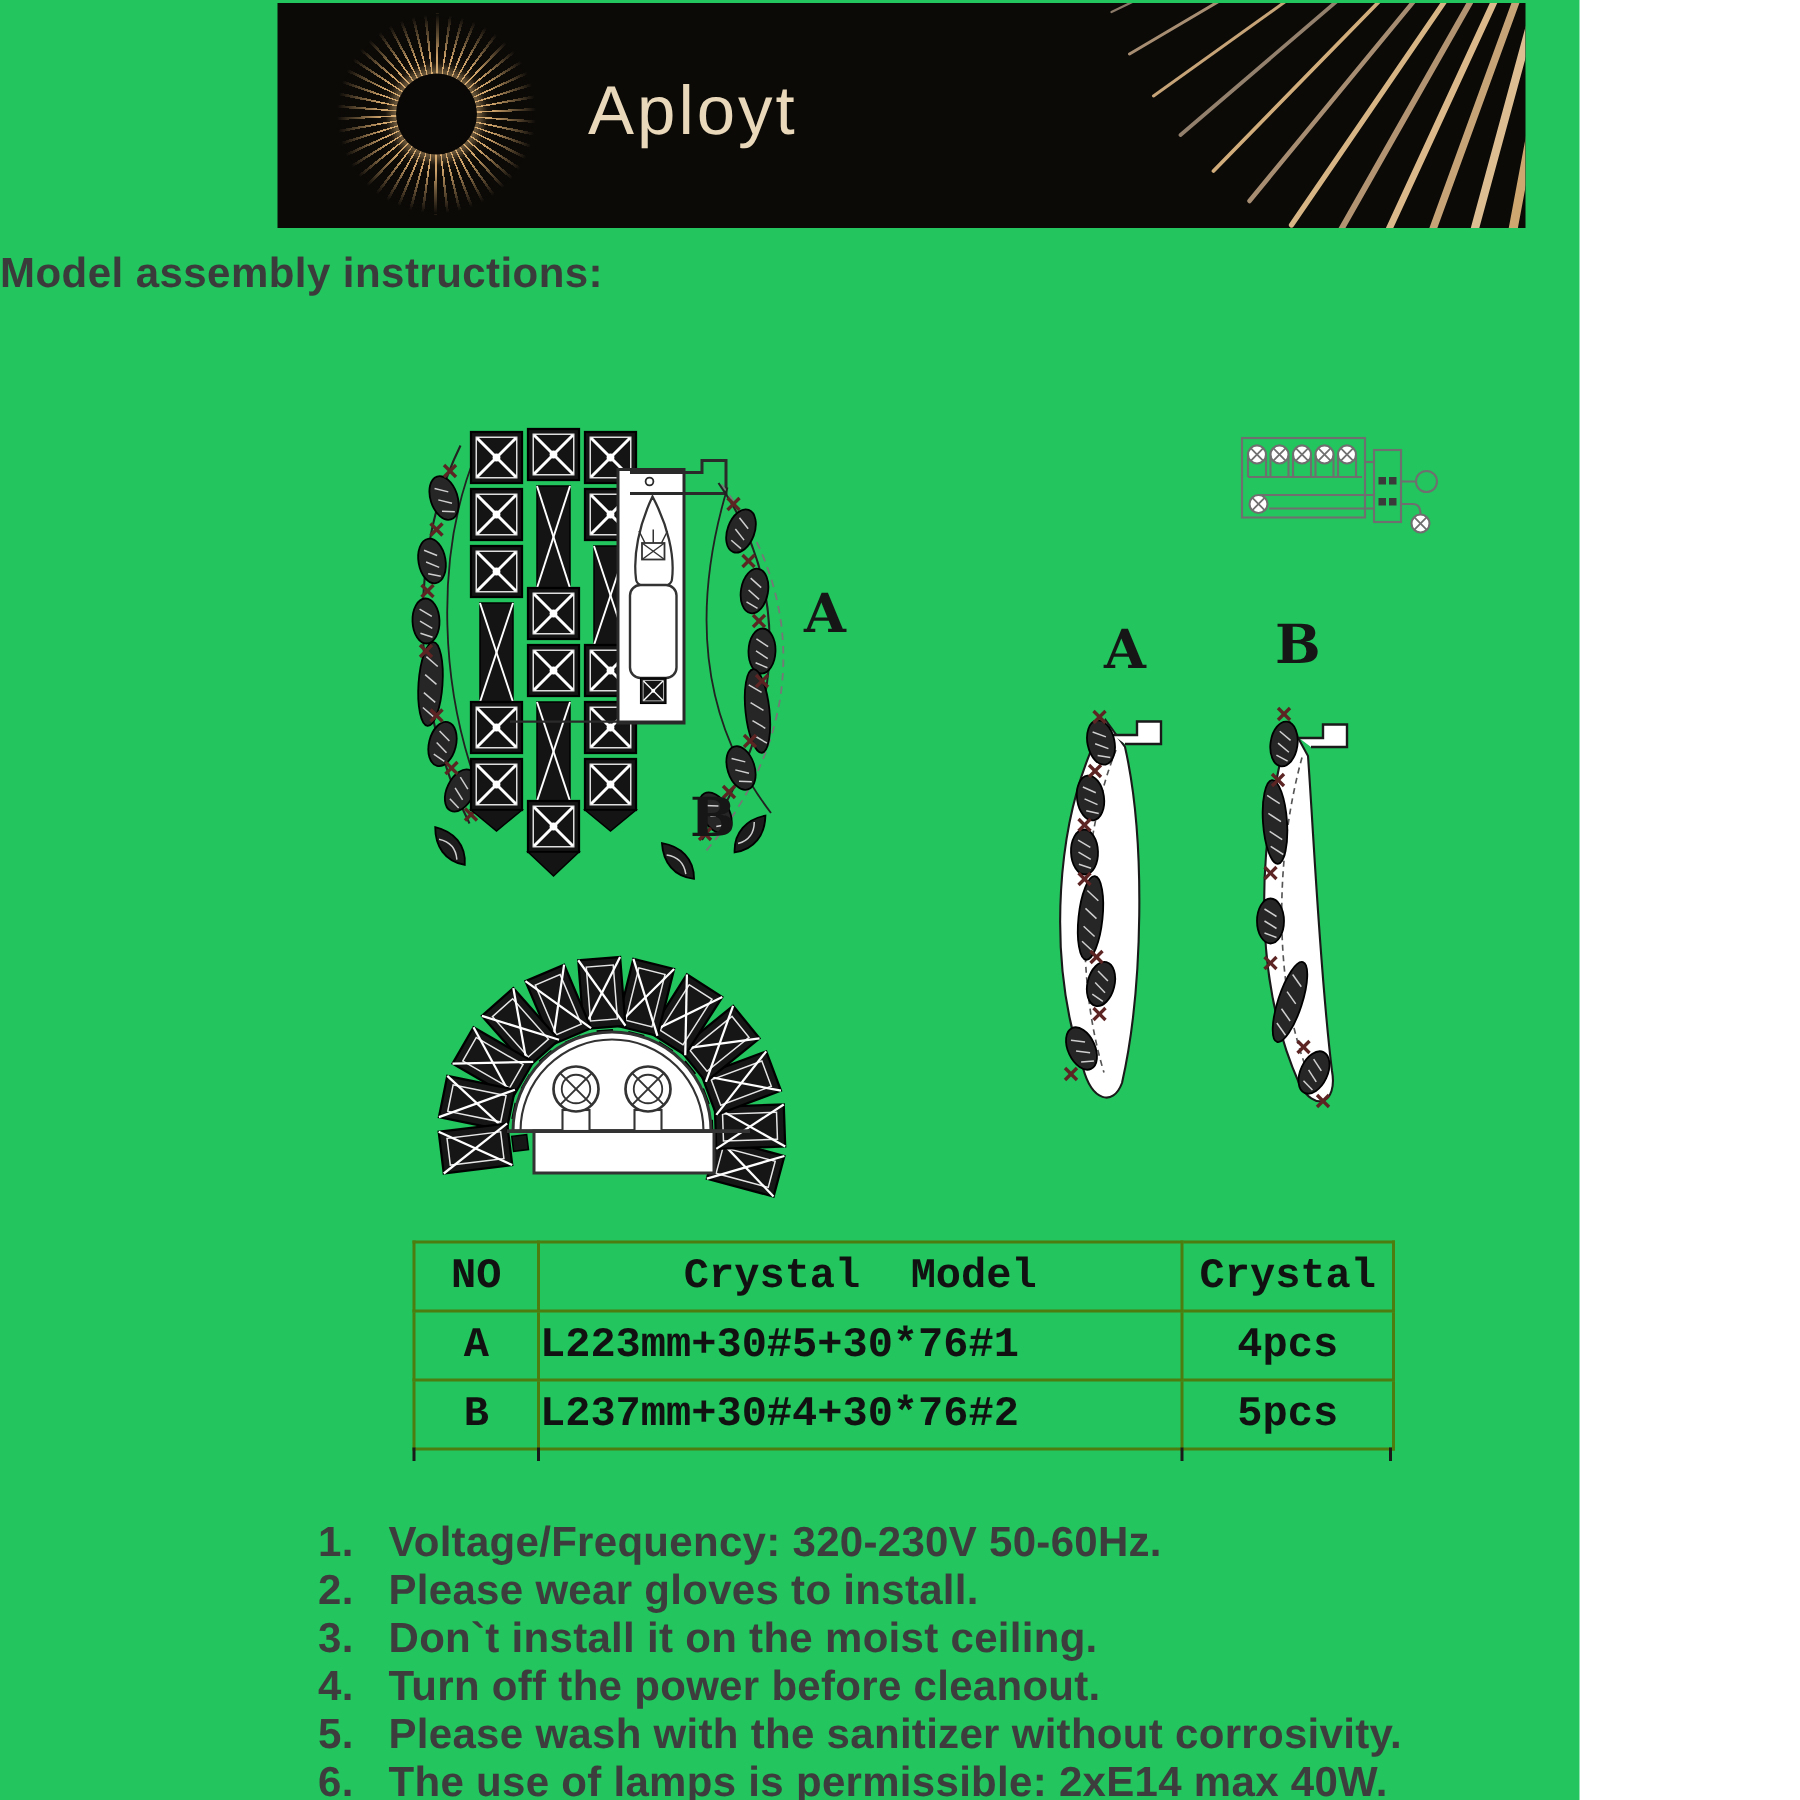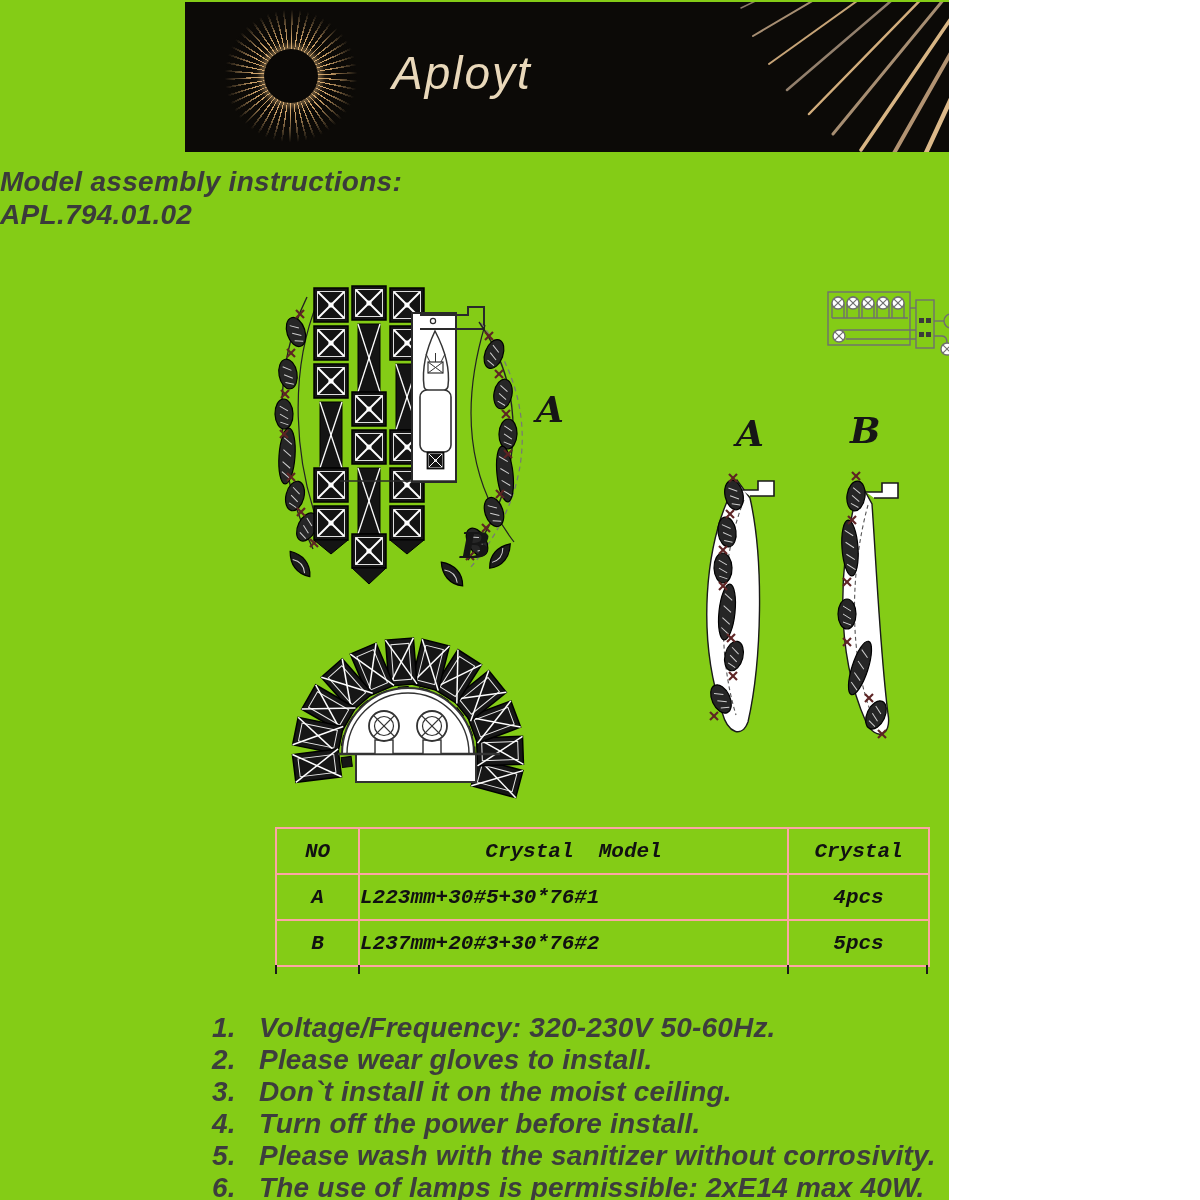--- a/index.html
+++ b/index.html
@@ -1,17 +1,17 @@
 <!DOCTYPE html>
 <html><head>
 <meta charset="utf-8">
 <style>
   html,body{margin:0;padding:0;background:#fff;}
-  .page{position:relative;width:949px;height:1200px;background:#84cc16;overflow:hidden;
-        font-family:"Liberation Sans",sans-serif;font-style:italic;}
+  .page{position:relative;width:1053px;height:1200px;background:#22c55e;overflow:hidden;
+        font-family:"Liberation Sans",sans-serif;}
 
   
   .banner{position:absolute;left:185px;top:2px;width:832px;height:150px;background:#0c0a07;overflow:hidden;}
   .sunburst{position:absolute;left:39px;top:7px;width:134px;height:134px;border-radius:50%;
     background:
       radial-gradient(circle, rgba(12,10,7,0) 0 40%, rgba(12,10,7,.55) 55%, #0c0a07 70%),
       radial-gradient(circle, rgba(0,0,0,0) 0 19%, rgba(240,198,137,.55) 21% 24%, rgba(0,0,0,0) 36%),
       repeating-conic-gradient(from 0deg, #cda26a 0deg 1.7deg, rgba(12,10,7,0) 1.7deg 7.2deg);}
   .sunburst::after{content:"";position:absolute;left:50%;top:50%;width:54px;height:54px;margin:-27px 0 0 -27px;
       border-radius:50%;background:#0a0806;box-shadow:0 0 14px 2px rgba(222,176,116,.35);}
@@ -23,21 +23,21 @@
   .title-line{position:absolute;left:0;width:1200px;text-align:left;color:#3b3b3b;font-weight:600;letter-spacing:.3px;}
   .title-1{top:166px;font-size:28px;}
   .title-2{top:199px;font-size:28px;}
 
   
   .diagram-letter{position:absolute;font-family:"DejaVu Serif",serif;font-weight:700;font-size:36px;color:#161616;}
 
   
   .parts-table{position:absolute;left:275px;top:827px;border-collapse:collapse;
       font-family:"Liberation Mono",monospace;font-weight:700;color:#111;}
-  .parts-table td,.parts-table th{border:2px solid #fca5a5;height:44px;font-size:21px;
+  .parts-table td,.parts-table th{border:2px solid #4d7c0f;height:44px;font-size:28px;
       text-align:center;padding:0;white-space:pre;}
   .parts-table .c-no{width:81px;}
   .parts-table .c-model{width:427px;border-radius:22px;}
   .parts-table .c-qty{width:139px;}
   .parts-table .model-cell{text-align:left;}
   .table-ticks{position:absolute;left:275px;top:965px;width:653px;height:10px;}
   .table-ticks span{position:absolute;top:0;width:2px;height:9px;background:#1a1a1a;}
 
   
   .instructions{position:absolute;left:212px;top:1012px;width:840px;color:#3d3d3d;}
@@ -69,21 +69,20 @@
         <line x1="880" y1="-150" x2="734" y2="166" stroke="#dcb98a" stroke-width="4.5"></line>
         <line x1="880" y1="-150" x2="764" y2="168" stroke="#c7a477" stroke-width="5"></line>
         <line x1="880" y1="-150" x2="794" y2="166" stroke="#ddbd92" stroke-width="5.5"></line>
         <line x1="880" y1="-150" x2="822" y2="160" stroke="#cda670" stroke-width="6"></line>
         <line x1="880" y1="-150" x2="848" y2="152" stroke="#d8b584" stroke-width="6.5"></line>
       </g>
     </svg>
   </header>
 
   <div class="title-line title-1">Model assembly instructions:</div>
-  <div class="title-line title-2">APL.794.01.02</div>
 
   <svg class="diagrams" width="1200" height="1200" viewBox="0 0 1200 1200">
     <defs>
       <g id="xsq">
         <rect width="34" height="34" fill="#141414" stroke="#000" stroke-width="1.5"></rect>
         <rect x="3.5" y="3.5" width="27" height="27" fill="none" stroke="#dedede" stroke-width="1"></rect>
         <line x1="4" y1="4" x2="30" y2="30" stroke="#fff" stroke-width="2"></line>
         <line x1="30" y1="4" x2="4" y2="30" stroke="#fff" stroke-width="2"></line>
         <circle cx="17" cy="17" r="2.6" fill="#fff"></circle>
       </g>
@@ -320,21 +319,21 @@
       <th class="c-model">Crystal  Model</th>
       <th class="c-qty">Crystal</th>
     </tr>
     <tr>
       <td>A</td>
       <td class="model-cell">L223mm+30#5+30*76#1</td>
       <td>4pcs</td>
     </tr>
     <tr>
       <td>B</td>
-      <td class="model-cell">L237mm+20#3+30*76#2</td>
+      <td class="model-cell">L237mm+30#4+30*76#2</td>
       <td>5pcs</td>
     </tr>
   </tbody>
     </table>
   <div class="table-ticks">
     <span style="left:0;"></span>
     <span style="left:83px;"></span>
     <span style="left:512px;"></span>
     <span style="left:651px;"></span>
   </div>
@@ -347,21 +346,21 @@
     <div class="ins-row">
       <span class="ins-num">2.</span>
       <span class="ins-text">Please wear gloves to install.</span>
     </div>
     <div class="ins-row">
       <span class="ins-num">3.</span>
       <span class="ins-text">Don`t install it on the moist ceiling.</span>
     </div>
     <div class="ins-row">
       <span class="ins-num">4.</span>
-      <span class="ins-text">Turn off the power before install.</span>
+      <span class="ins-text">Turn off the power before cleanout.</span>
     </div>
     <div class="ins-row">
       <span class="ins-num">5.</span>
       <span class="ins-text">Please wash with the sanitizer without corrosivity.</span>
     </div>
     <div class="ins-row">
       <span class="ins-num">6.</span>
       <span class="ins-text">The use of lamps is permissible: 2xE14 max 40W.</span>
     </div>
   </div>

